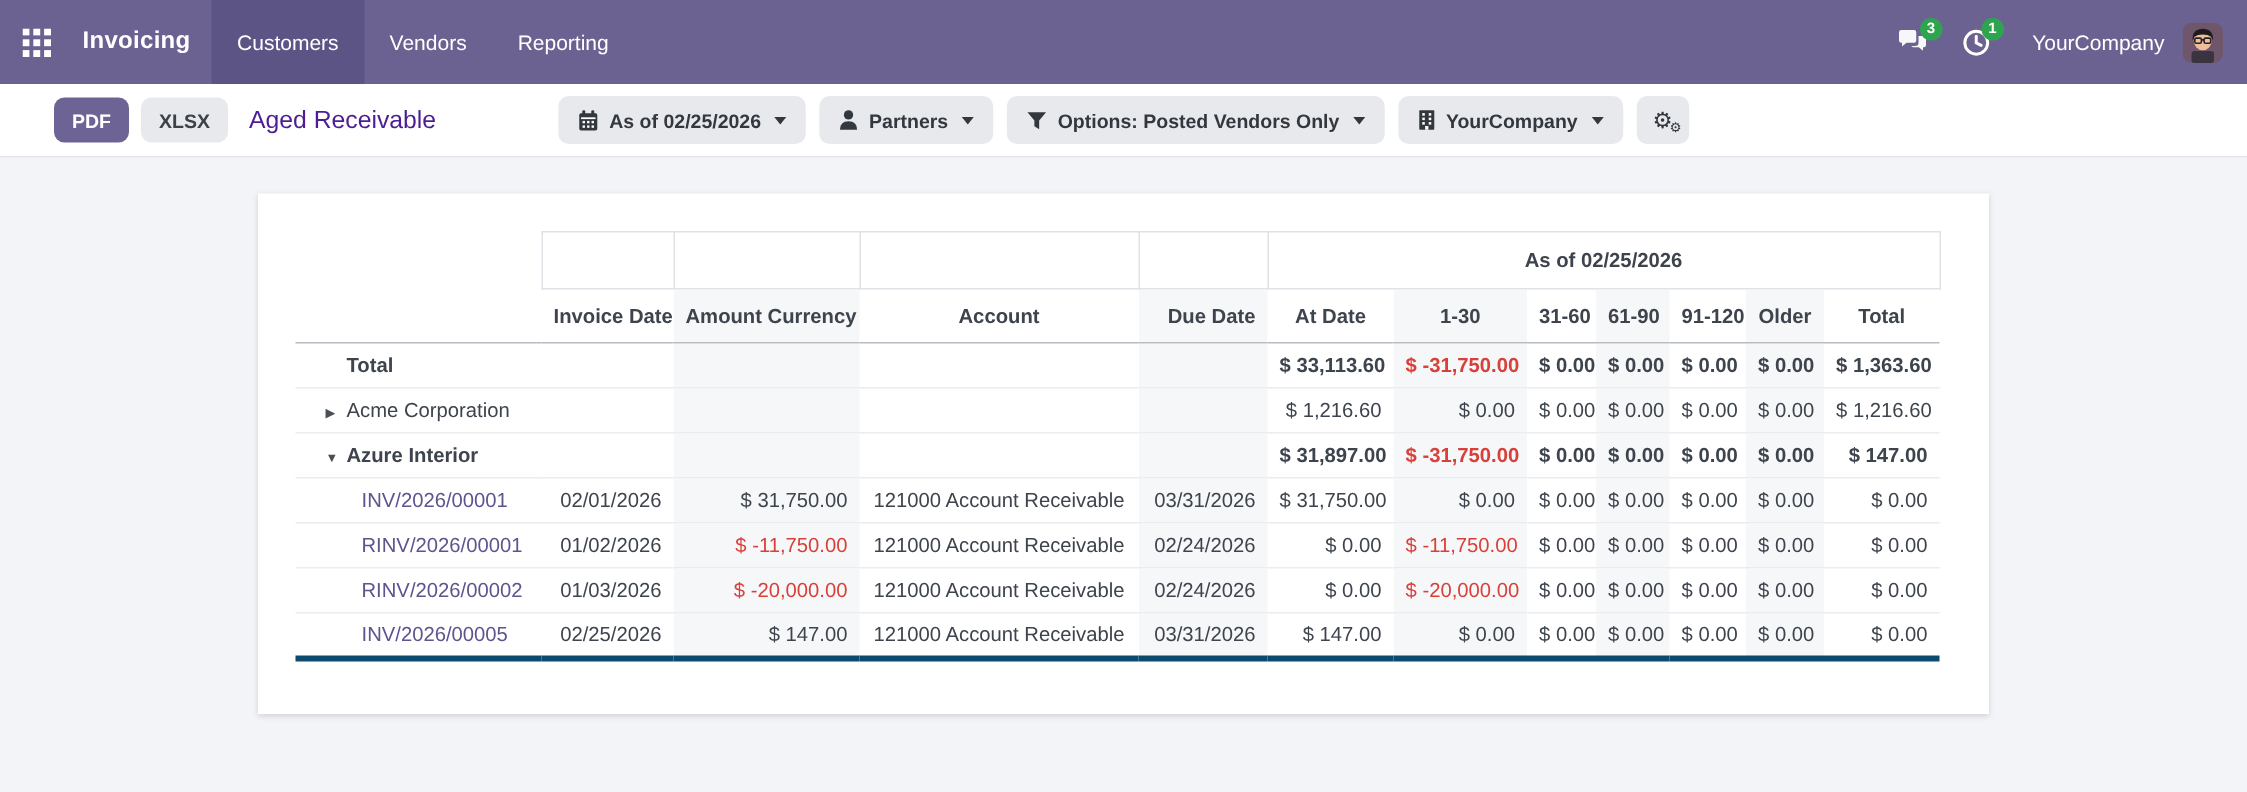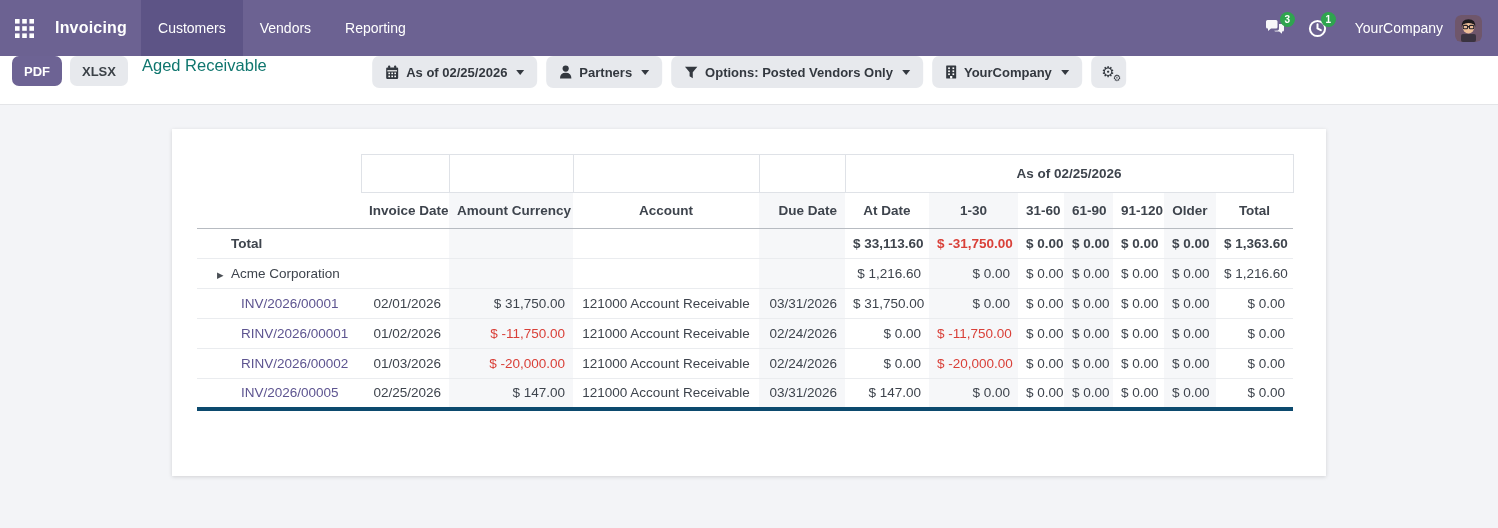--- a/index.html
+++ b/index.html
@@ -20,27 +20,27 @@
   .nav-item.active{background:var(--navbar-active);}
   .nav-right{margin-left:auto;display:flex;align-items:center;padding-right:16px;}
   .sys-icon{position:relative;margin-right:22px;cursor:pointer;display:flex;align-items:center;}
   .badge{position:absolute;top:-7px;right:-9px;min-width:15px;height:15px;border-radius:8px;
          background:var(--badge-green);color:#fff;font-size:10px;font-weight:700;
          display:flex;align-items:center;justify-content:center;padding:0 3px;}
   .company-name{font-size:14px;margin:0 12px 0 6px;cursor:pointer;}
   .avatar{width:27px;height:27px;border-radius:6px;overflow:hidden;cursor:pointer;flex:0 0 auto;}
 
   
-  .controlbar{height:49px;background:#fff;border-bottom:1px solid #e4e5e8;display:flex;
-              padding:0 12px;position:relative;}
+  .controlbar{height:49px;background:#fff;border-bottom:1px solid #e4e5e8;display:flex;align-items:center;
+              padding:0 36px;position:relative;}
   .btn{border:none;border-radius:7px;height:30px;font-family:inherit;font-size:13px;font-weight:700;
        padding:0 12px;cursor:pointer;}
   .btn-pdf{background:var(--accent-purple);color:#fff;}
   .btn-xlsx{background:#e7e9ed;color:#3c4248;margin-left:8px;}
-  .page-title{font-size:16.5px;color:#0f766e;margin-left:14px;}
+  .page-title{font-size:16.5px;color:#4c1d95;margin-left:14px;}
   .filter-group{position:absolute;left:50%;transform:translateX(-50%);display:flex;gap:9px;align-items:center;}
   .fbtn{display:flex;align-items:center;gap:7px;background:#e7e9ed;border:none;border-radius:7px;height:32px;
         padding:0 13px;font-family:inherit;font-size:13px;font-weight:700;color:#33383f;cursor:pointer;white-space:nowrap;}
   .caret-down{width:0;height:0;border-left:4px solid transparent;border-right:4px solid transparent;
               border-top:5px solid #33383f;margin-left:2px;}
   .gear-btn{width:35px;justify-content:center;padding:0;position:relative;font-weight:400;}
   .cogs{font-family:"DejaVu Sans",sans-serif;font-size:15px;line-height:1;position:relative;color:#33383f;}
   .cogs .cog-sm{position:absolute;font-size:9px;right:-6px;bottom:-3px;}
 
   
@@ -264,20 +264,34 @@
     <td class="c-val a-c"></td>
     <td class="c-val a-r"></td>
     <td class="c-val a-r">$ 1,216.60</td>
     <td class="c-val a-r">$ 0.00</td>
     <td class="c-val a-r">$ 0.00</td>
     <td class="c-val a-r">$ 0.00</td>
     <td class="c-val a-r">$ 0.00</td>
     <td class="c-val a-r">$ 0.00</td>
     <td class="c-val a-r">$ 1,216.60</td>
   </tr>
+          <tr class="partner bold">
+    <td class="c-name a-l"><span class="caret">▼</span><span class="row-label">Azure Interior</span></td>
+    <td class="c-val a-r"></td>
+    <td class="c-val a-r"></td>
+    <td class="c-val a-c"></td>
+    <td class="c-val a-r"></td>
+    <td class="c-val a-r">$ 31,897.00</td>
+    <td class="c-val a-r neg">$ -31,750.00</td>
+    <td class="c-val a-r">$ 0.00</td>
+    <td class="c-val a-r">$ 0.00</td>
+    <td class="c-val a-r">$ 0.00</td>
+    <td class="c-val a-r">$ 0.00</td>
+    <td class="c-val a-r">$ 147.00</td>
+  </tr>
           <tr class="line">
     <td class="c-name a-l"><span class="caret"></span><span class="row-label">INV/2026/00001</span></td>
     <td class="c-val a-r">02/01/2026</td>
     <td class="c-val a-r">$ 31,750.00</td>
     <td class="c-val a-c">121000 Account Receivable</td>
     <td class="c-val a-r">03/31/2026</td>
     <td class="c-val a-r">$ 31,750.00</td>
     <td class="c-val a-r">$ 0.00</td>
     <td class="c-val a-r">$ 0.00</td>
     <td class="c-val a-r">$ 0.00</td>

